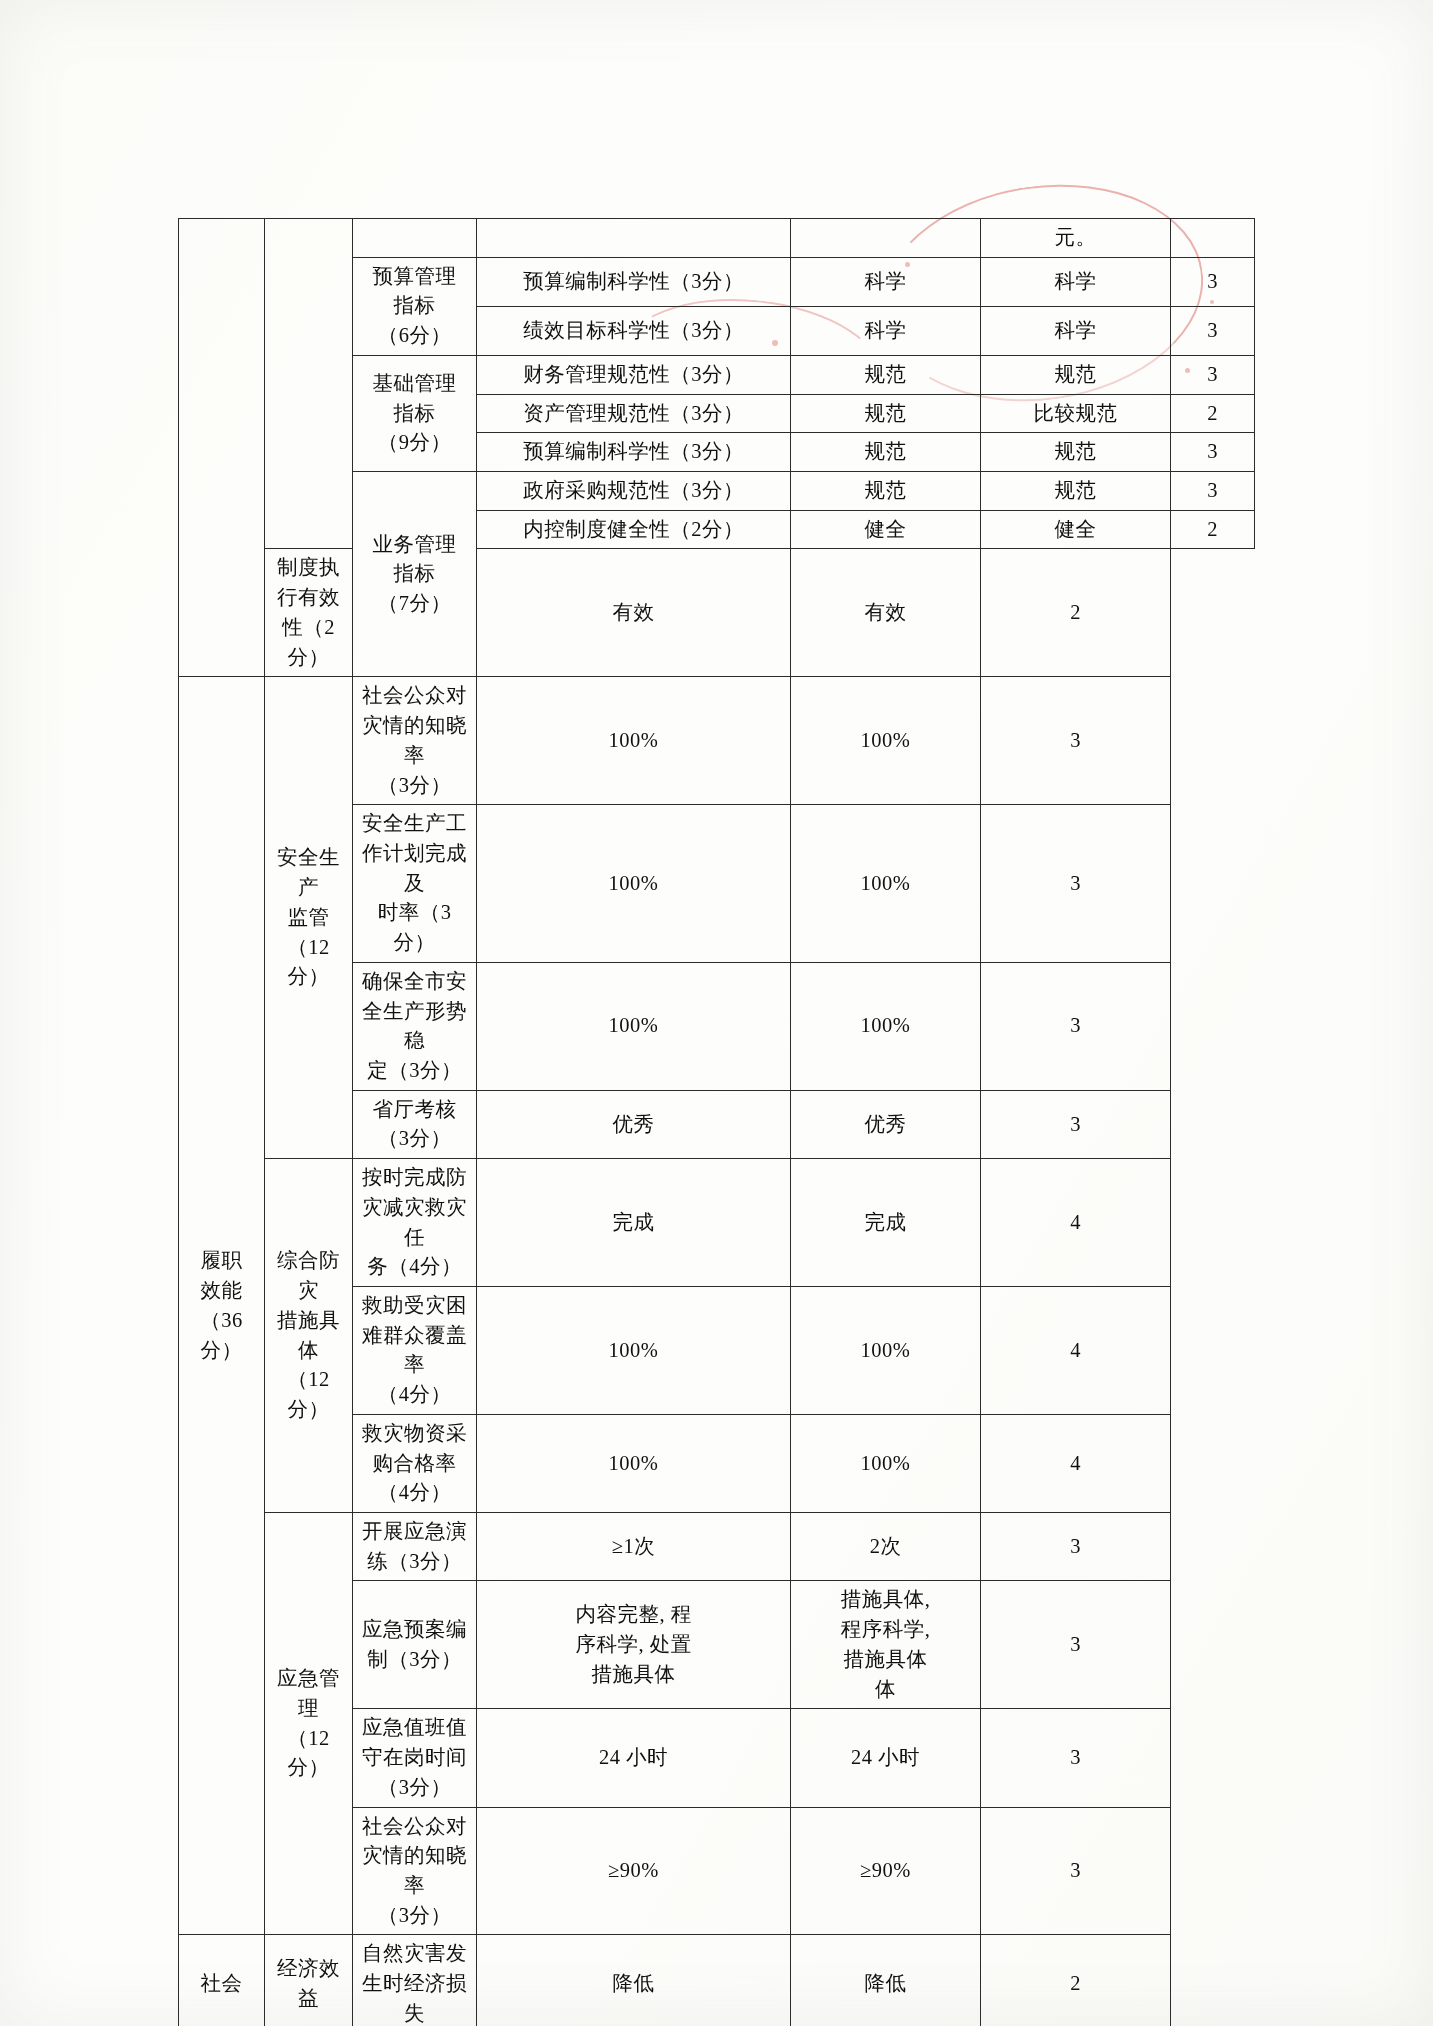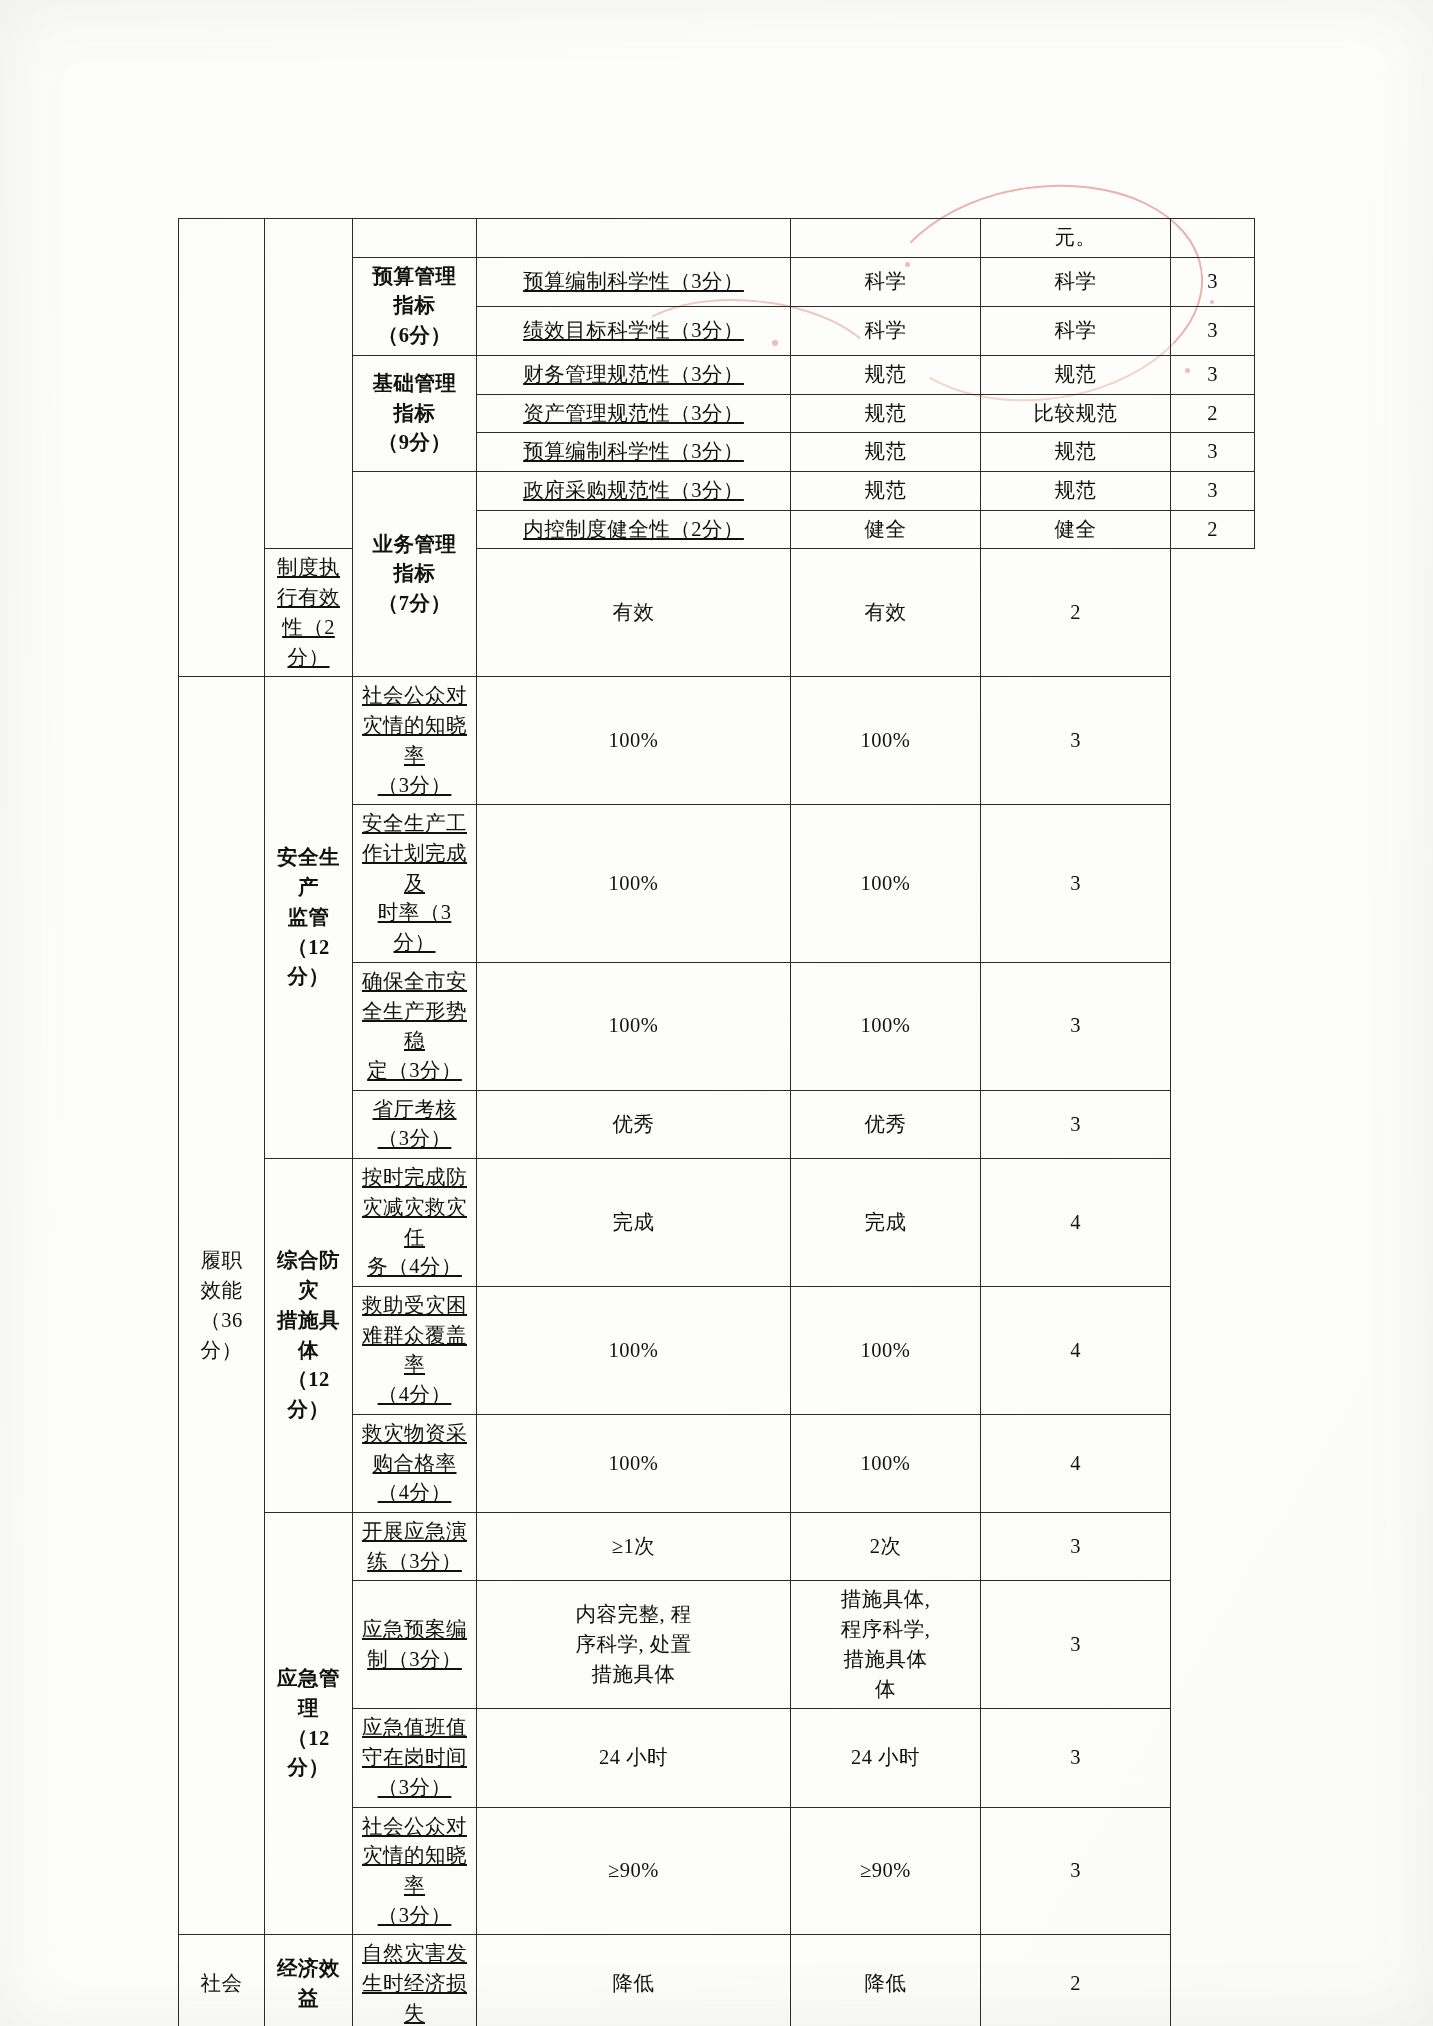--- a/index.html
+++ b/index.html
@@ -44,22 +44,22 @@
     padding: 4px 6px;
     vertical-align: middle;
     text-align: center;
     font-size: 20.5px;
     line-height: 1.45;
     letter-spacing: 0.5px;
     color: #111;
   }
   td.c0 { width: 86px; }
   td.c1 { width: 88px; }
-  td.c2 { width: 124px; font-weight: bold; }
-  td.c3 { width: 314px; text-decoration: underline; }
+  td.c2 { width: 124px; }
+  td.c3 { width: 314px; }
   td.c4 { width: 190px; }
   td.c5 { width: 190px; }
   td.c6 { width: 84px; }
 
   .cell-left { text-align: left; padding-left: 12px; }
   .small { font-size: 18.5px; line-height: 1.4; }
   .vert-label {
     font-size: 21px;
     line-height: 1.55;
   }

